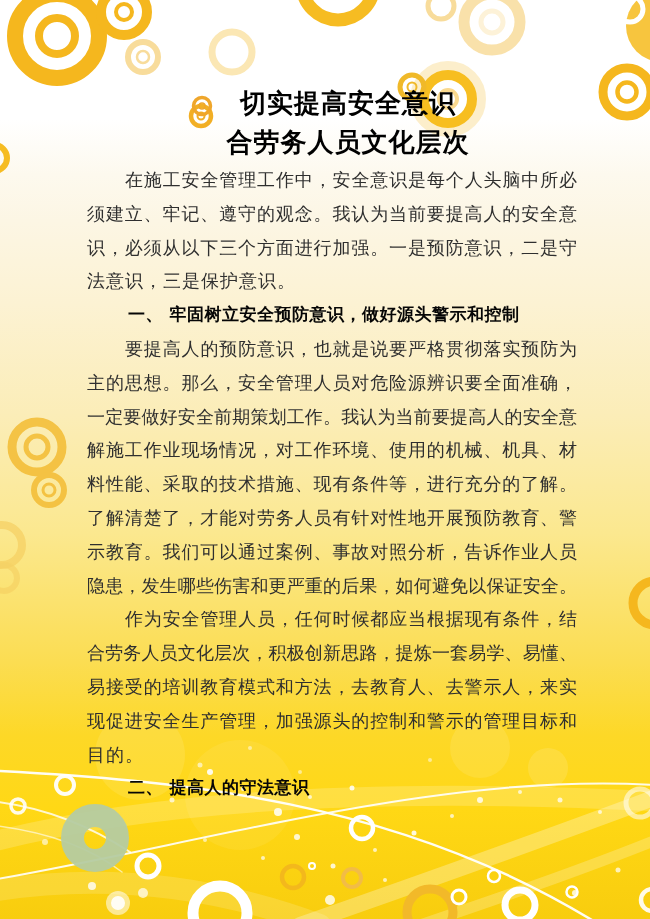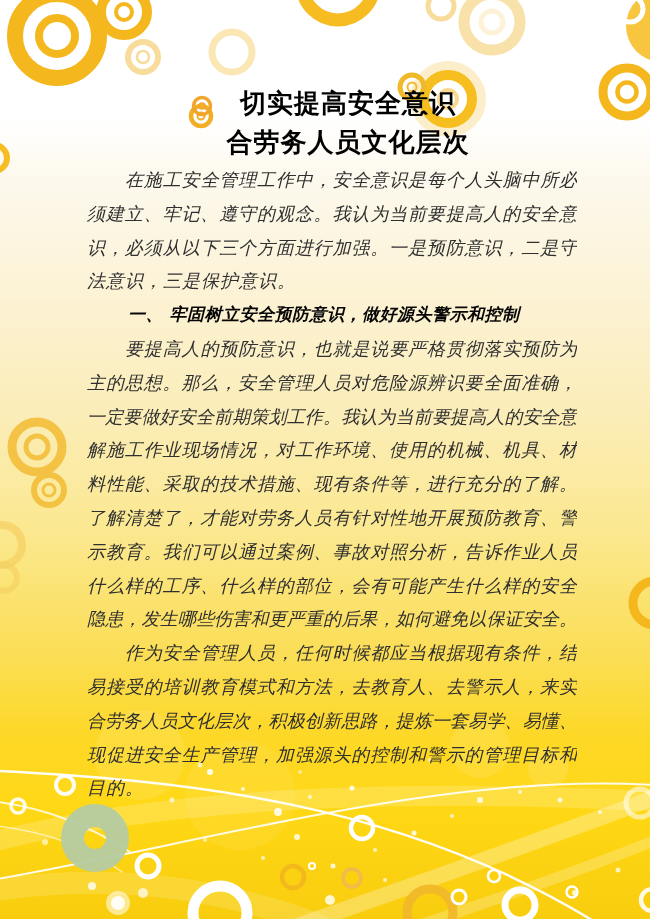--- a/index.html
+++ b/index.html
@@ -13,21 +13,21 @@
   svg.decor { position:absolute; left:0; top:0; width:650px; height:919px; z-index:0; }
   .title-block {
     position:absolute; top:84px; left:0; width:100%; z-index:2;
     text-align:center; font-family:"DejaVu Serif", serif; font-weight:bold;
     font-size:26px; line-height:39px; color:#000; letter-spacing:1px;margin-left:23px;
   }
   .text-block {
     position:absolute; top:163px; left:87px; width:490px; z-index:2;
     font-family:"DejaVu Serif", serif; font-size:18px; color:#2f2f2f;
   }
-  .line { height:33.8px; line-height:33.8px; overflow:hidden;font-style:italic; }
+  .line { height:33.8px; line-height:33.8px; overflow:hidden; }
   .just { text-align:justify; text-align-last:justify; text-justify:distribute; }
   .indent { padding-left:38px; }
   .last { letter-spacing:1px; }
   .heading {
     font-family:"DejaVu Sans", sans-serif; font-weight:bold; color:#060606;
     font-size:17px; padding-left:41px; white-space:nowrap; letter-spacing:0.5px;
   }
 </style>
 </head>
 <body>
@@ -174,24 +174,24 @@
 
     <div class="line heading">一、 牢固树立安全预防意识，做好源头警示和控制</div>
 
     <div class="line just indent">要提高人的预防意识，也就是说要严格贯彻落实预防为</div>
     <div class="line just">主的思想。那么，安全管理人员对危险源辨识要全面准确，</div>
     <div class="line just">一定要做好安全前期策划工作。我认为当前要提高人的安全意</div>
     <div class="line just">解施工作业现场情况，对工作环境、使用的机械、机具、材</div>
     <div class="line just">料性能、采取的技术措施、现有条件等，进行充分的了解。</div>
     <div class="line just">了解清楚了，才能对劳务人员有针对性地开展预防教育、警</div>
     <div class="line just">示教育。我们可以通过案例、事故对照分析，告诉作业人员</div>
-    <div class="line just">什么样的工序、什么样的部位，会有可能产生什么样的安全</div>
     <div class="line just">隐患，发生哪些伤害和更严重的后果，如何避免以保证安全。</div>
 
     <div class="line just indent">作为安全管理人员，任何时候都应当根据现有条件，结</div>
+    <div class="line just">合劳务人员文化层次，积极创新思路，提炼一套易学、易懂、</div>
     <div class="line just">易接受的培训教育模式和方法，去教育人、去警示人，来实</div>
-    <div class="line just">合劳务人员文化层次，积极创新思路，提炼一套易学、易懂、</div>
     <div class="line just">现促进安全生产管理，加强源头的控制和警示的管理目标和</div>
     <div class="line last">目的。</div>
 
+    <div class="line heading">二、 提高人的守法意识</div>
   </div>
 
 </div>
 
 </body></html>

